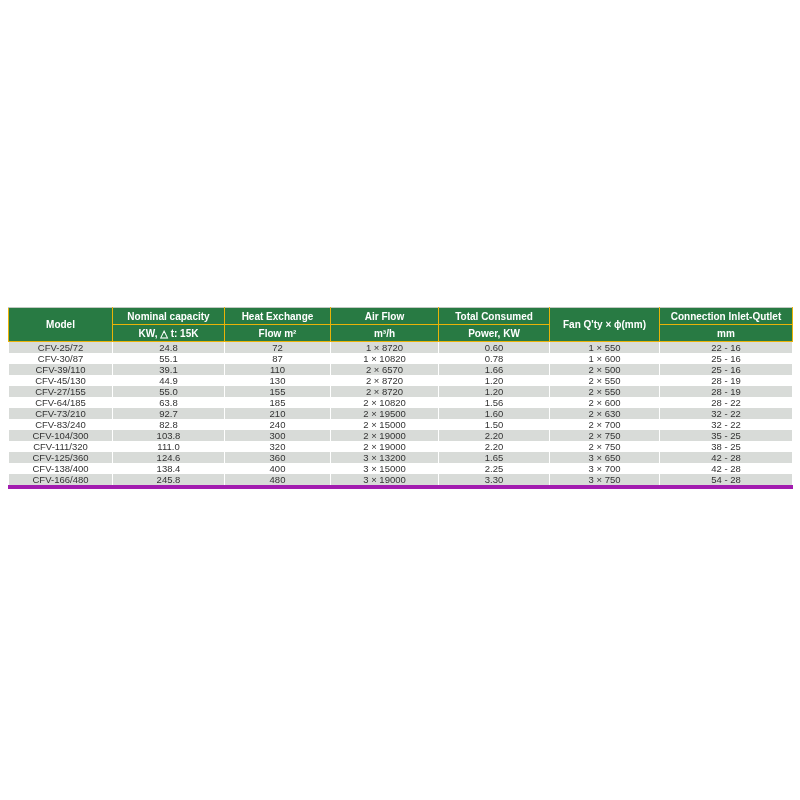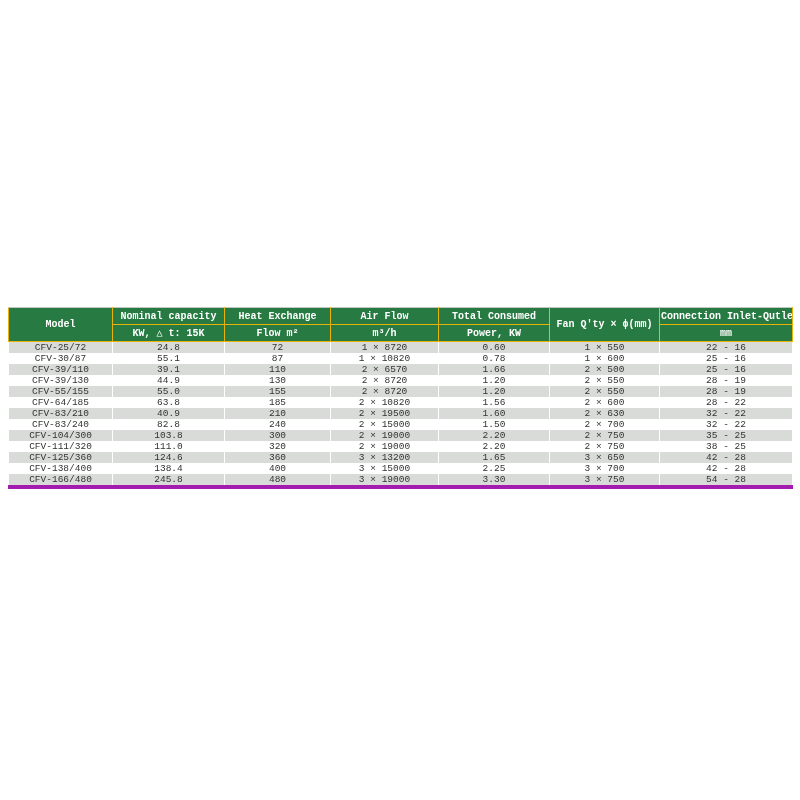--- a/index.html
+++ b/index.html
@@ -13,21 +13,20 @@
     width: 800px;
     height: 800px;
     background: #ffffff;
     overflow: hidden;
   }
   .table-wrap {
     position: absolute;
     left: 8px;
     top: 307px;
     width: 784px;
-    font-family: Liberation Mono, monospace;
   }
   table.spec {
     border-collapse: collapse;
     table-layout: fixed;
     width: 784px;
   }
   table.spec th {
     background: #287a43;
     color: #ffffff;
     font-size: 10px;
@@ -121,49 +120,49 @@
           <tr>
             <td>CFV-39/110</td>
             <td>39.1</td>
             <td>110</td>
             <td>2 × 6570</td>
             <td>1.66</td>
             <td>2 × 500</td>
             <td>25 - 16</td>
           </tr>
           <tr>
-            <td>CFV-39/130</td>
+            <td>CFV-45/130</td>
             <td>44.9</td>
             <td>130</td>
             <td>2 × 8720</td>
             <td>1.20</td>
             <td>2 × 550</td>
             <td>28 - 19</td>
           </tr>
           <tr>
-            <td>CFV-55/155</td>
+            <td>CFV-27/155</td>
             <td>55.0</td>
             <td>155</td>
             <td>2 × 8720</td>
             <td>1.20</td>
             <td>2 × 550</td>
             <td>28 - 19</td>
           </tr>
           <tr>
             <td>CFV-64/185</td>
             <td>63.8</td>
             <td>185</td>
             <td>2 × 10820</td>
             <td>1.56</td>
             <td>2 × 600</td>
             <td>28 - 22</td>
           </tr>
           <tr>
-            <td>CFV-83/210</td>
-            <td>40.9</td>
+            <td>CFV-73/210</td>
+            <td>92.7</td>
             <td>210</td>
             <td>2 × 19500</td>
             <td>1.60</td>
             <td>2 × 630</td>
             <td>32 - 22</td>
           </tr>
           <tr>
             <td>CFV-83/240</td>
             <td>82.8</td>
             <td>240</td>

